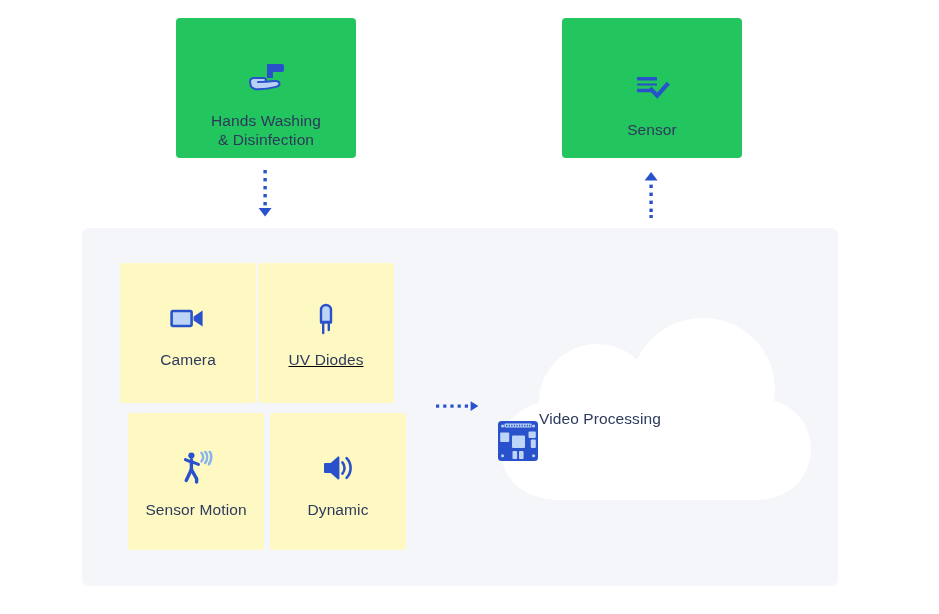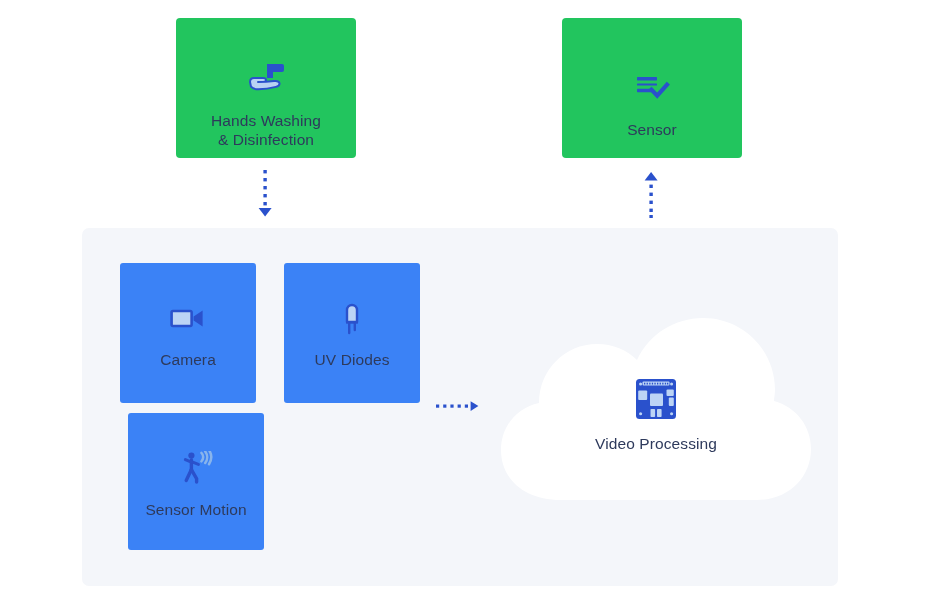--- a/index.html
+++ b/index.html
@@ -24,44 +24,44 @@
   }
 
   
   #panel{
     position:absolute;left:82px;top:228px;width:756px;height:358px;
     background:#f4f6fa;border-radius:7px;
   }
 
   
   .gcard{
-    position:absolute;background:#3b82f6;border-radius:3px;
+    position:absolute;background:#fef9c3;border-radius:3px;
     display:flex;flex-direction:column;align-items:center;
   }
   #g-camera {left:120px;top:263px;width:136px;height:140px;}
-  #g-uv     {left:284px;top:263px;width:136px;height:140px;}
+  #g-uv     {left:258px;top:263px;width:136px;height:140px;text-decoration:underline;}
   #g-motion {left:128px;top:413px;width:136px;height:137px;}
   #g-dynamic{left:270px;top:413px;width:136px;height:137px;}
   .gcard .ico{margin-top:37px;height:36px;display:flex;align-items:center;justify-content:center;}
   .gcard .cap{
     margin-top:14px;text-align:center;color:#2e3a5c;
     font-size:15.5px;line-height:19px;letter-spacing:.1px;
   }
 
   
   .arrow{position:absolute;}
   #arrow-down{left:251px;top:170px;}
   #arrow-up{left:637px;top:170px;}
   #arrow-right{left:430px;top:392px;}
 
   
   #cloud{position:absolute;left:497px;top:318px;width:318px;height:186px;}
   #cloud-content{
     position:absolute;left:497px;top:318px;width:318px;height:186px;
-    display:flex;flex-direction:column;align-items:center;
+    display:flex;flex-direction:row;align-items:center;
   }
   #cloud-content .ico{margin-top:60px;height:42px;display:flex;align-items:center;justify-content:center;}
   #cloud-content .cap{
     margin-top:14px;text-align:center;color:#2e3a5c;
     font-size:15.5px;line-height:19px;letter-spacing:.1px;
   }
 </style>
 </head>
 <body>
 
@@ -227,14 +227,24 @@
         <path d="M13.4 18.6 L18.6 27.6 L18.6 31" stroke="#2a51cc" stroke-width="3.4" stroke-linecap="round" fill="none"></path>
 
         <path d="M23.4 10.4 a6 6 0 0 0 0 -8.6" stroke="#88b4ec" stroke-width="2.5" fill="none" stroke-linecap="round"></path>
         <path d="M27.2 12.0 a9.6 9.6 0 0 0 0 -11.6" stroke="#88b4ec" stroke-width="2.5" fill="none" stroke-linecap="round"></path>
         <path d="M31.0 13.2 a13 13 0 0 0 0 -14.2" stroke="#88b4ec" stroke-width="2.5" fill="none" stroke-linecap="round"></path>
       </svg>
     </div>
     <div class="cap">Sensor Motion</div>
   </div>
 
+  <div class="gcard" id="g-dynamic">
+    <div class="ico">
+      <svg width="34" height="30" viewBox="0 0 34 30">
+        <path d="M4 11 L10 11 L17.4 4.4 L17.4 25.6 L10 19 L4 19 Z" fill="#2a51cc" stroke="#2a51cc" stroke-width="2" stroke-linejoin="round"></path>
+        <path d="M21.4 9.4 a8.4 8.4 0 0 1 0 11.2" stroke="#2a51cc" stroke-width="2.6" fill="none" stroke-linecap="round"></path>
+        <path d="M25.6 5.2 a14 14 0 0 1 0 19.6" stroke="#2a51cc" stroke-width="2.6" fill="none" stroke-linecap="round"></path>
+      </svg>
+    </div>
+    <div class="cap">Dynamic</div>
+  </div>
 
 </div>
 
 </body></html>

